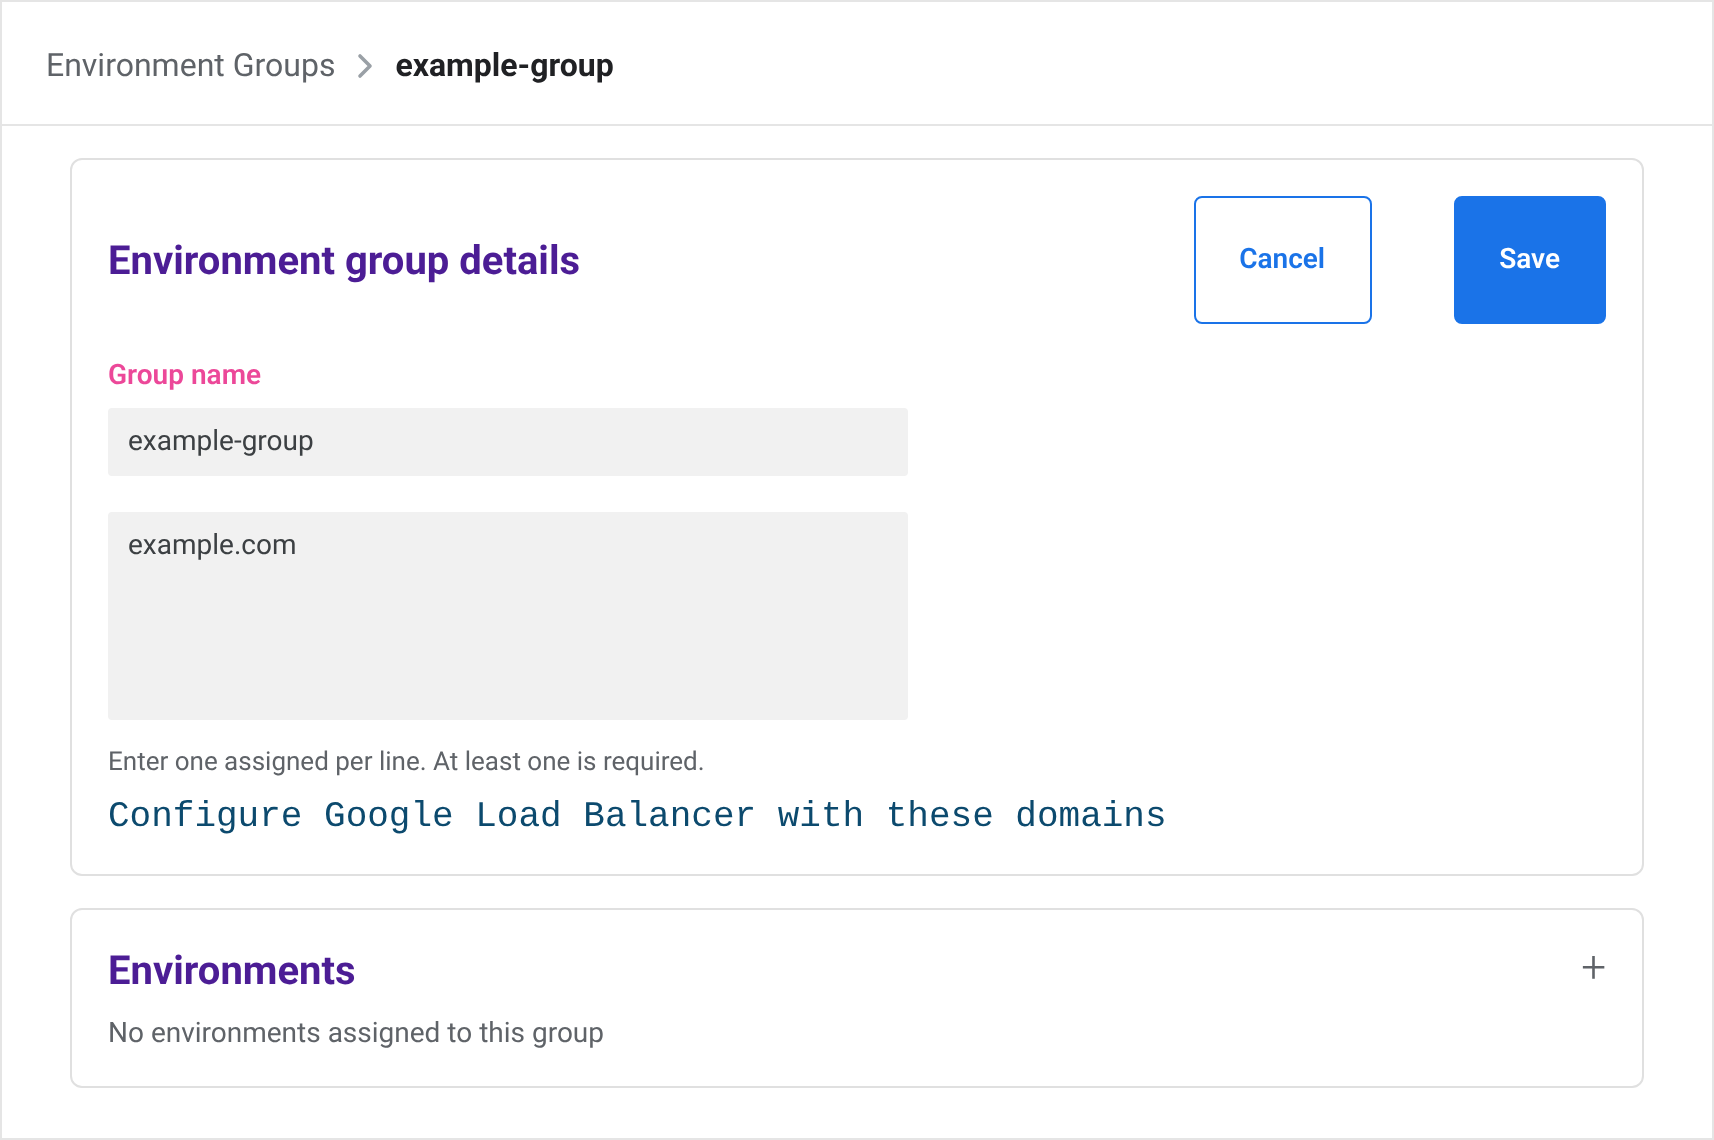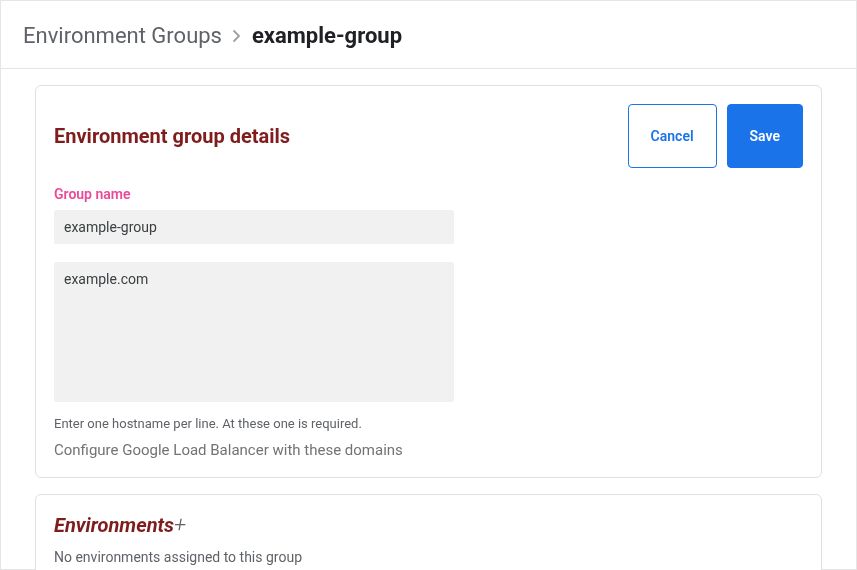--- a/index.html
+++ b/index.html
@@ -19,21 +19,21 @@
       border: 1px solid #e5e5e5;
       width: 857px;
       height: 570px;
     }
     .breadcrumb {
       padding: 22px 22px 20px 22px;
       border-bottom: 1px solid #e5e5e5;
       display: flex;
       align-items: center;
       gap: 10px;
-      font-size: 22px;
+      font-size: 16px;
       color: #5f6368;
     }
     .breadcrumb .current {
       font-weight: 700;
       color: #202124;
     }
     .breadcrumb .chevron {
       display: inline-flex;
       align-items: center;
     }
@@ -48,21 +48,21 @@
     }
     .card-header {
       display: flex;
       justify-content: space-between;
       align-items: center;
       padding: 18px 18px 8px 18px;
     }
     .card-title {
       font-size: 20px;
       font-weight: 700;
-      color: #7f1d1d;
+      color: #4c1d95;
     }
     .card-actions {
       display: flex;
       gap: 10px;
     }
     .btn {
       font-size: 14px;
       font-weight: 600;
       padding: 23px 22px;
       border-radius: 4px;
@@ -72,20 +72,21 @@
     }
     .btn-outline {
       background: #fff;
       border: 1px solid #1a73e8;
       color: #1a73e8;
     }
     .btn-primary {
       background: #1a73e8;
       color: #fff;
       border: 1px solid #1a73e8;
+      margin-left: 31px;
     }
     .card-body {
       padding: 10px 18px 18px 18px;
     }
     .form-group {
       margin-bottom: 18px;
     }
     .form-group:last-child {
       margin-bottom: 0;
     }
@@ -109,43 +110,43 @@
     }
     .textarea {
       width: 400px;
       max-width: 100%;
       background: #f1f1f1;
       border: none;
       padding: 9px 10px;
       font-size: 14px;
       color: #3c4043;
       resize: none;
-      height: 140px;
+      height: 104px;
       font-family: inherit;
       border-radius: 2px;
     }
     .helper-text {
       font-size: 13px;
       color: #5f6368;
       margin-top: 10px;
     }
     .link {
-      font-size: 15px;
-      color: #737373;
+      font-size: 18px;
+      color: #0c4a6e;
       text-decoration: none;
       display: inline-block;
       margin-top: 10px;
       cursor: pointer;
+      font-family: Liberation Mono, monospace;
     }
     .env-card-header {
       display: flex;
-      justify-content: flex-start;
+      justify-content: space-between;
       align-items: center;
       padding: 18px 18px 12px 18px;
-      font-style: italic;
     }
     .env-empty {
       padding: 0 18px 18px 18px;
       font-size: 14px;
       color: #5f6368;
     }
     .plus-icon {
       font-size: 22px;
       font-weight: 300;
       color: #5f6368;
@@ -176,21 +177,21 @@
           <button class="btn btn-primary">Save</button>
         </div>
       </div>
       <div class="card-body">
         <div class="form-group">
           <label class="label">Group name</label>
           <input type="text" class="text-input" value="example-group" style="">
         </div>
         <div class="form-group">
           <textarea class="textarea" style="">example.com</textarea>
-          <div class="helper-text">Enter one hostname per line. At these one is required.</div>
+          <div class="helper-text">Enter one assigned per line. At least one is required.</div>
           <a class="link">Configure Google Load Balancer with these domains</a>
         </div>
       </div>
     </div>
 
     <div class="card">
       <div class="env-card-header">
         <h2 class="card-title">Environments</h2>
         <span class="plus-icon">+</span>
       </div>

